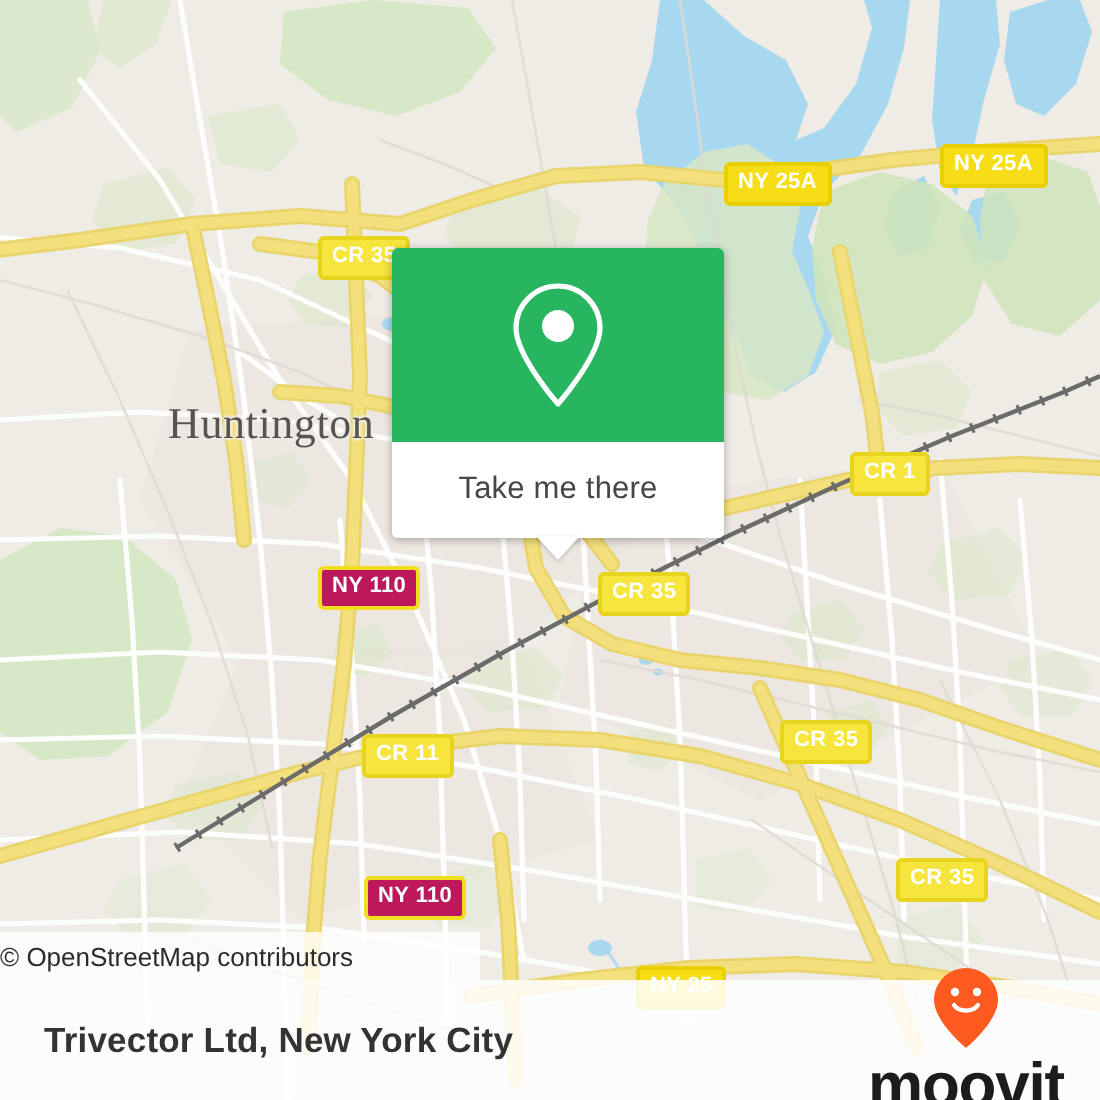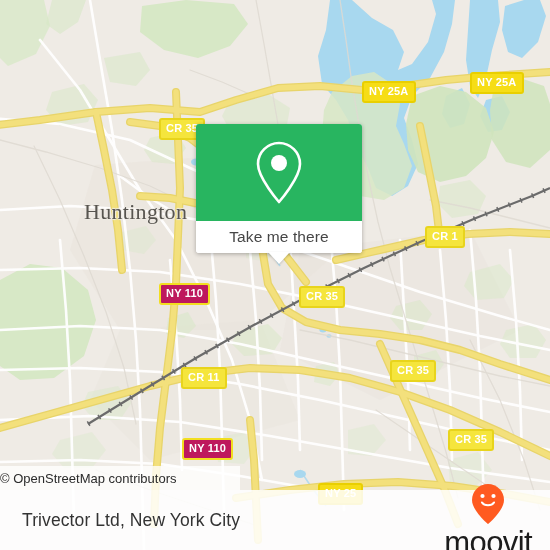--- a/index.html
+++ b/index.html
@@ -93,21 +93,21 @@
   }
   #callout-top {
     height: 97px;
     background: #28b560;
     border-radius: 3px 3px 0 0;
     display: flex;
     align-items: center;
     justify-content: center;
   }
   #callout-bottom {
-    height: 32px;
+    height: 48px;
     background: #ffffff;
     border-radius: 0 0 3px 3px;
     display: flex;
     align-items: center;
     justify-content: center;
     position: relative;
   }
   #callout-label {
     color: #464646;
     font-size: 15.5px;
@@ -151,20 +151,21 @@
     left: 0;
     top: 490px;
     width: 550px;
     height: 60px;
     background: rgba(255,255,255,0.86);
     display: flex;
     align-items: center;
     justify-content: space-between;
     box-sizing: border-box;
     padding: 0 18px 0 22px;
+    font-weight: bold;
   }
   #bottom-title {
     color: #333333;
     font-size: 17.5px;
     font-family: "Liberation Sans", sans-serif;
     letter-spacing: 0.1px;
     white-space: nowrap;
   }
   #brand {
     display: flex;

